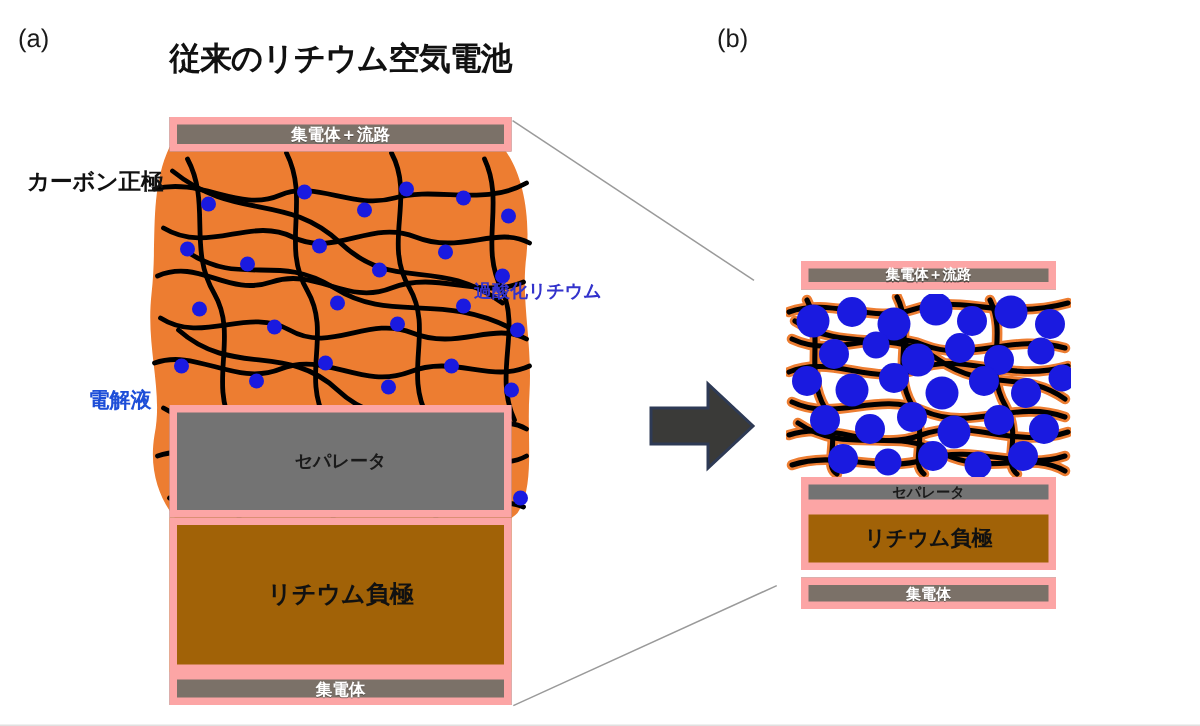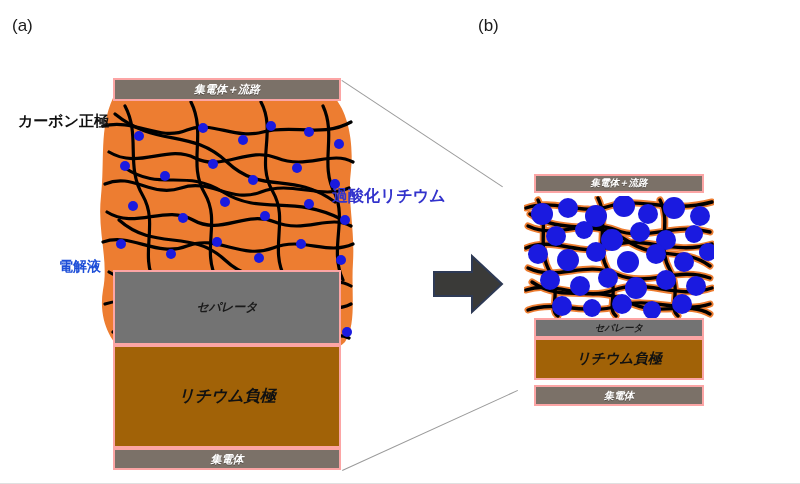--- a/index.html
+++ b/index.html
@@ -6,22 +6,22 @@
   body{width:800px;height:484px;font-family:"Liberation Sans","DejaVu Sans",sans-serif;overflow:hidden;}
   #stage{position:relative;width:800px;height:484px;background:#fff;border-bottom:1px solid #e0e0e0;box-sizing:border-box;}
 
   .panel-tag{position:absolute;font-size:17px;color:#1a1a1a;letter-spacing:0px;}
   .title{position:absolute;font-weight:bold;color:#111;text-align:center;line-height:1.15;
          font-size:21px;letter-spacing:-0.5px;}
 
   .callout{position:absolute;font-weight:bold;white-space:nowrap;}
 
   
-  .block{position:absolute;box-sizing:border-box;border:2px solid #fca5a5;
-         display:flex;align-items:center;justify-content:center;font-style:italic;}
+  .block{position:absolute;box-sizing:border-box;border:5px solid #fca5a5;
+         display:flex;align-items:center;justify-content:center;}
   .block span{font-weight:bold;letter-spacing:0px;}
   .cc{background:#7B7168;}
   .cc span{color:#ffffff;text-shadow:0 1px 0 rgba(0,0,0,.35);}
   .sep{background:#737373;}
   .sep span{color:#1a1a1a;}
   .anode{background:#a16207;}
   .anode span{color:#111;}
 
   
   #blobA{position:absolute;left:95px;top:92px;width:265px;height:270px;}
@@ -35,20 +35,21 @@
 
   #arrow{position:absolute;left:432px;top:252px;}
 </style>
 </head>
 <body>
 
 <div id="stage">
 
   <div class="panel-tag" style="left:12px;top:16px;">(a)</div>
 
+  <div class="title" style="left:62px;top:28px;width:330px;">従来のリチウム空気電池</div>
 
   <div id="blobA">
     <svg width="265" height="270" viewBox="0 0 265 270" xmlns="http://www.w3.org/2000/svg">
       <path d="M18,6 C4,36 10,70 6,104 C2,140 14,168 8,198 C3,228 16,250 30,262
                C70,272 120,266 160,268 C200,270 236,264 250,250
                C262,232 256,200 258,170 C260,136 252,108 256,78
                C259,48 252,20 240,6 Z" fill="#ED7D31"></path>
       <g stroke="#000000" stroke-width="3.2" fill="none" stroke-linecap="round">
         <path d="M8,34 C40,26 64,50 92,38 C116,28 140,48 168,40 C196,32 228,46 256,30"></path>
         <path d="M14,60 C44,78 72,52 100,66 C128,80 152,54 182,66 C212,78 236,58 258,70"></path>
@@ -114,21 +115,21 @@
     <span style="font-size:12px;">セパレータ</span>
   </div>
   <div class="block anode" style="left:113px;top:345px;width:228px;height:103px;">
     <span style="font-size:16px;">リチウム負極</span>
   </div>
   <div class="block cc" style="left:113px;top:448px;width:228px;height:22px;">
     <span style="font-size:11px;">集電体</span>
   </div>
 
   <div class="callout" style="left:18px;top:112px;font-size:15px;color:#111;">カーボン正極</div>
-  <div class="callout" style="left:332px;top:186px;font-size:16px;color:#3333CC;">過酸化リチウム</div>
+  <div class="callout" style="left:316px;top:186px;font-size:12px;color:#3333CC;">過酸化リチウム</div>
   <div class="callout" style="left:59px;top:258px;font-size:14px;color:#1d4ed8;">電解液</div>
 
   <div class="connector" style="left:342px;top:80px;width:193px;transform:rotate(33.5deg);"></div>
   <div class="connector" style="left:342px;top:470px;width:193px;transform:rotate(-24.5deg);"></div>
 
   <div id="arrow">
     <svg width="72" height="64" viewBox="0 0 72 64" xmlns="http://www.w3.org/2000/svg">
       <polygon points="2,20 40,20 40,4 70,32 40,60 40,44 2,44" fill="#3A3A38" stroke="#2E3A55" stroke-width="2" stroke-linejoin="miter"></polygon>
     </svg>
   </div>

